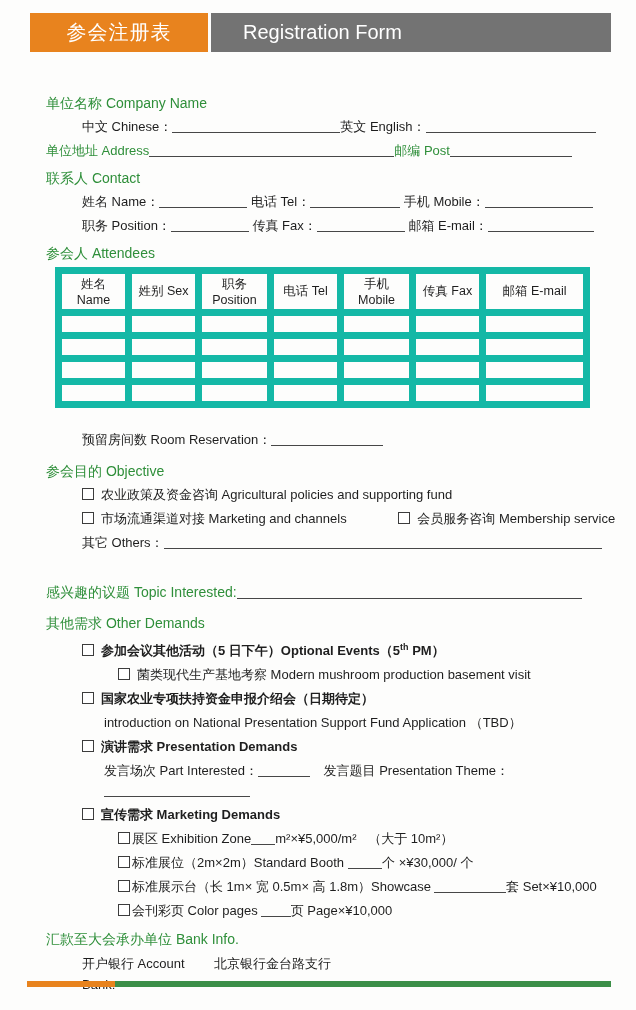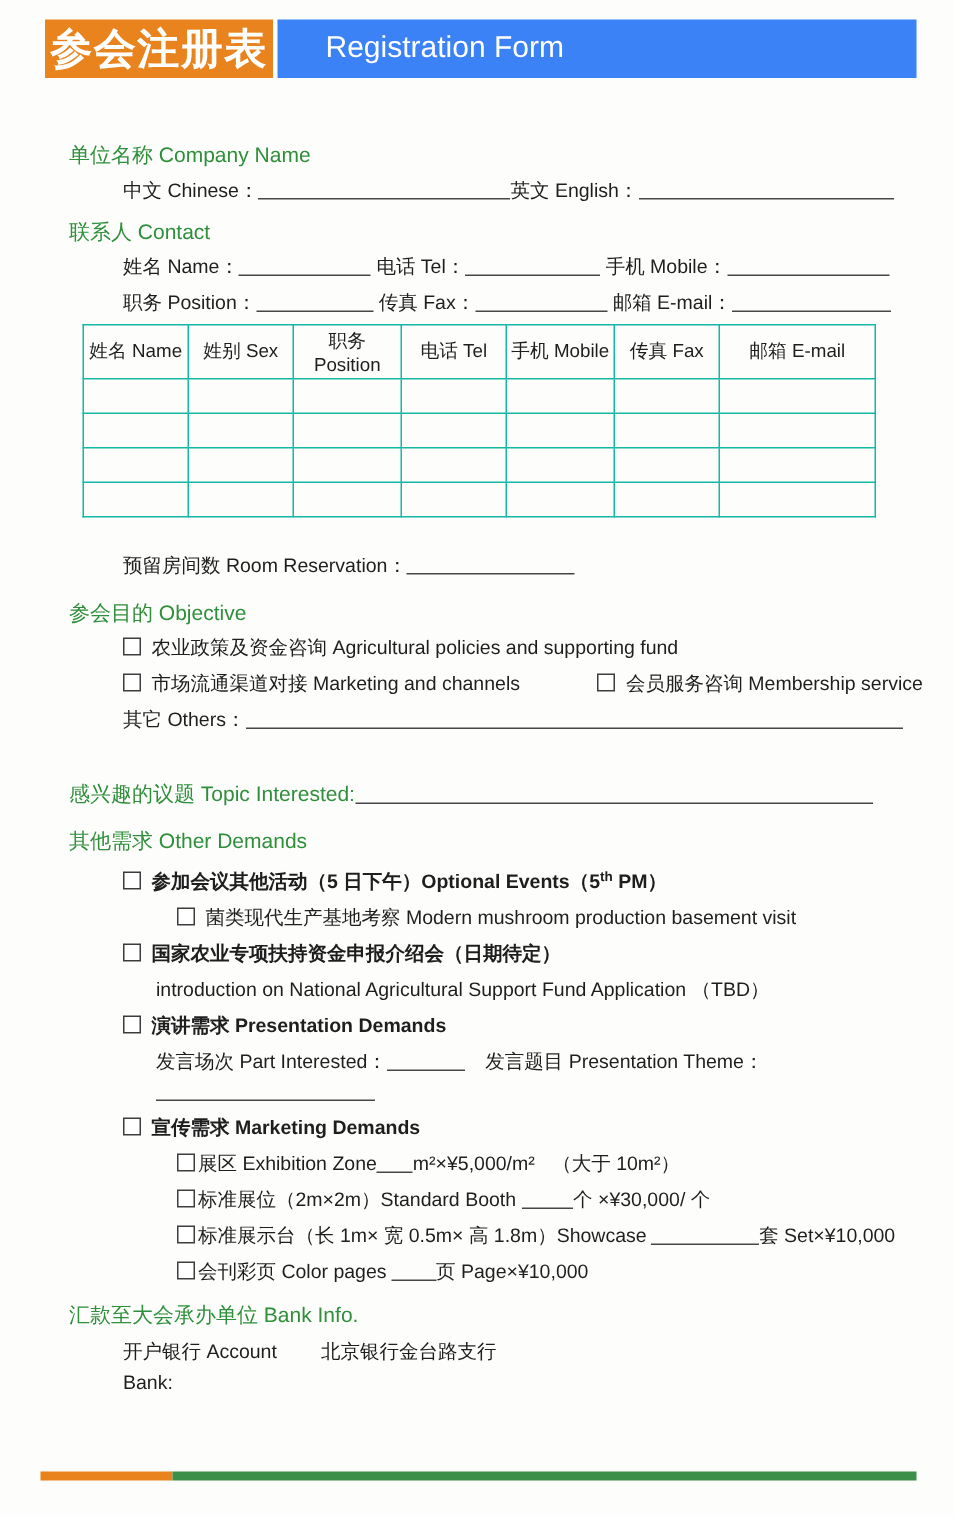--- a/index.html
+++ b/index.html
@@ -3,35 +3,35 @@
 <meta charset="utf-8">
 <style>
   * { box-sizing: border-box; }
   html,body { margin:0; padding:0; }
   body {
     width:636px; height:1010px; position:relative; background:#fdfdfc;
     font-family:"Liberation Sans", sans-serif; color:#1e1e1e; font-size:13px;
   }
   
   .band { position:absolute; top:13px; left:30px; width:581px; height:39px; display:flex; }
-  .band-orange { width:152px; background:#e8831e; color:#fff; display:flex; align-items:center; justify-content:center; font-size:28px; letter-spacing:1px;font-weight:bold; }
-  .band-green { flex:1; background:#3b82f6; color:#fff; display:flex; align-items:center; font-size:20px; padding-left:32px; margin-left:3px; }
+  .band-orange { width:178px; background:#e8831e; color:#fff; display:flex; align-items:center; justify-content:center; font-size:20px; letter-spacing:1px; }
+  .band-green { flex:1; background:#737373; color:#fff; display:flex; align-items:center; font-size:20px; padding-left:32px; margin-left:3px; }
   
   .content { position:absolute; top:86px; left:0; width:636px; }
   .sec { color:#2f8f3a; font-size:14px; margin:9px 0 4px 46px; }
   .line { margin:4px 0 4px 82px; line-height:20px; }
   .line0 { margin-left:46px; }
   .line2 { margin-left:118px; }
   .fill { display:inline-block; border-bottom:1px solid #474747; height:14px; vertical-align:-2px; }
   .cb { display:inline-block; width:12px; height:12px; border:1.4px solid #3c3c3c; vertical-align:-1px; margin-right:7px; background:#fff; }
   .cb.tight { margin-right:2px; }
   .bold { font-weight:bold; }
   .green { color:#2f8f3a; }
   table.att { border-collapse:collapse; margin:4px 0 2px 55px; width:528px; table-layout:fixed; }
-  table.att th, table.att td { border:1px solid #14b8a6; font-weight:normal; font-size:12.5px; padding:2px 2px; text-align:center; height:20px; }
+  table.att th, table.att td { border:7px solid #14b8a6; font-weight:normal; font-size:12.5px; padding:2px 2px; text-align:center; height:20px; }
   table.att td { height:23px; }
   sup { font-size:9px; }
   .bank-row { margin:3px 0 3px 82px; line-height:21px; display:flex; }
   .bank-label { width:132px; }
   .footer-bar { position:absolute; top:981px; left:27px; width:584px; height:6px; display:flex; }
   .footer-orange { width:88px; background:#e8831e; }
   .footer-green { flex:1; background:#3c8f48; }
 </style>
 </head>
 <body>
@@ -41,33 +41,37 @@
   <div class="band-green">Registration Form</div>
 </div>
 
 <div class="content">
 
   <div class="sec">单位名称 Company Name</div>
   <div class="line">
     <span>中文 Chinese：</span><span class="fill" style="width:168px"></span><span>英文 English：</span><span class="fill" style="width:170px"></span>
   </div>
 
+  <div class="line line0">
+    <span class="green">单位地址 Address</span><span class="fill" style="width:245px"></span><span class="green">邮编 Post</span><span class="fill" style="width:122px"></span>
+  </div>
 
   <div class="sec">联系人 Contact</div>
   <div class="line">
     <span>姓名 Name：</span><span class="fill" style="width:88px"></span>
     <span>电话 Tel：</span><span class="fill" style="width:90px"></span>
     <span>手机 Mobile：</span><span class="fill" style="width:108px"></span>
   </div>
   <div class="line">
     <span>职务 Position：</span><span class="fill" style="width:78px"></span>
     <span>传真 Fax：</span><span class="fill" style="width:88px"></span>
     <span>邮箱 E-mail：</span><span class="fill" style="width:106px"></span>
   </div>
 
+  <div class="sec" style="margin-bottom:0">参会人 Attendees</div>
   <table class="att">
     <colgroup>
         <col style="width:70px">
         <col style="width:70px">
         <col style="width:72px">
         <col style="width:70px">
         <col style="width:72px">
         <col style="width:70px">
         <col style="width:104px">
       </colgroup>
@@ -143,21 +147,21 @@
   <div class="line bold">
     <span class="cb"></span><span>参加会议其他活动（5 日下午）Optional Events（5</span><sup>th</sup><span> PM）</span>
   </div>
   <div class="line line2">
     <span class="cb"></span><span>菌类现代生产基地考察 Modern mushroom production basement visit</span>
   </div>
   <div class="line bold">
     <span class="cb"></span><span>国家农业专项扶持资金申报介绍会（日期待定）</span>
   </div>
   <div class="line line2" style="margin-left:104px">
-    <span>introduction on National Agricultural Support  Fund Application （TBD）</span>
+    <span>introduction on National Presentation Support  Fund Application （TBD）</span>
   </div>
   <div class="line bold">
     <span class="cb"></span><span>演讲需求 Presentation Demands</span>
   </div>
   <div class="line" style="margin-left:104px">
     <span>发言场次 Part Interested：</span><span class="fill" style="width:52px"></span>
     <span style="margin-left:10px">发言题目 Presentation Theme：</span><span class="fill" style="width:146px"></span>
   </div>
   <div class="line bold">
     <span class="cb"></span><span>宣传需求 Marketing Demands</span>

